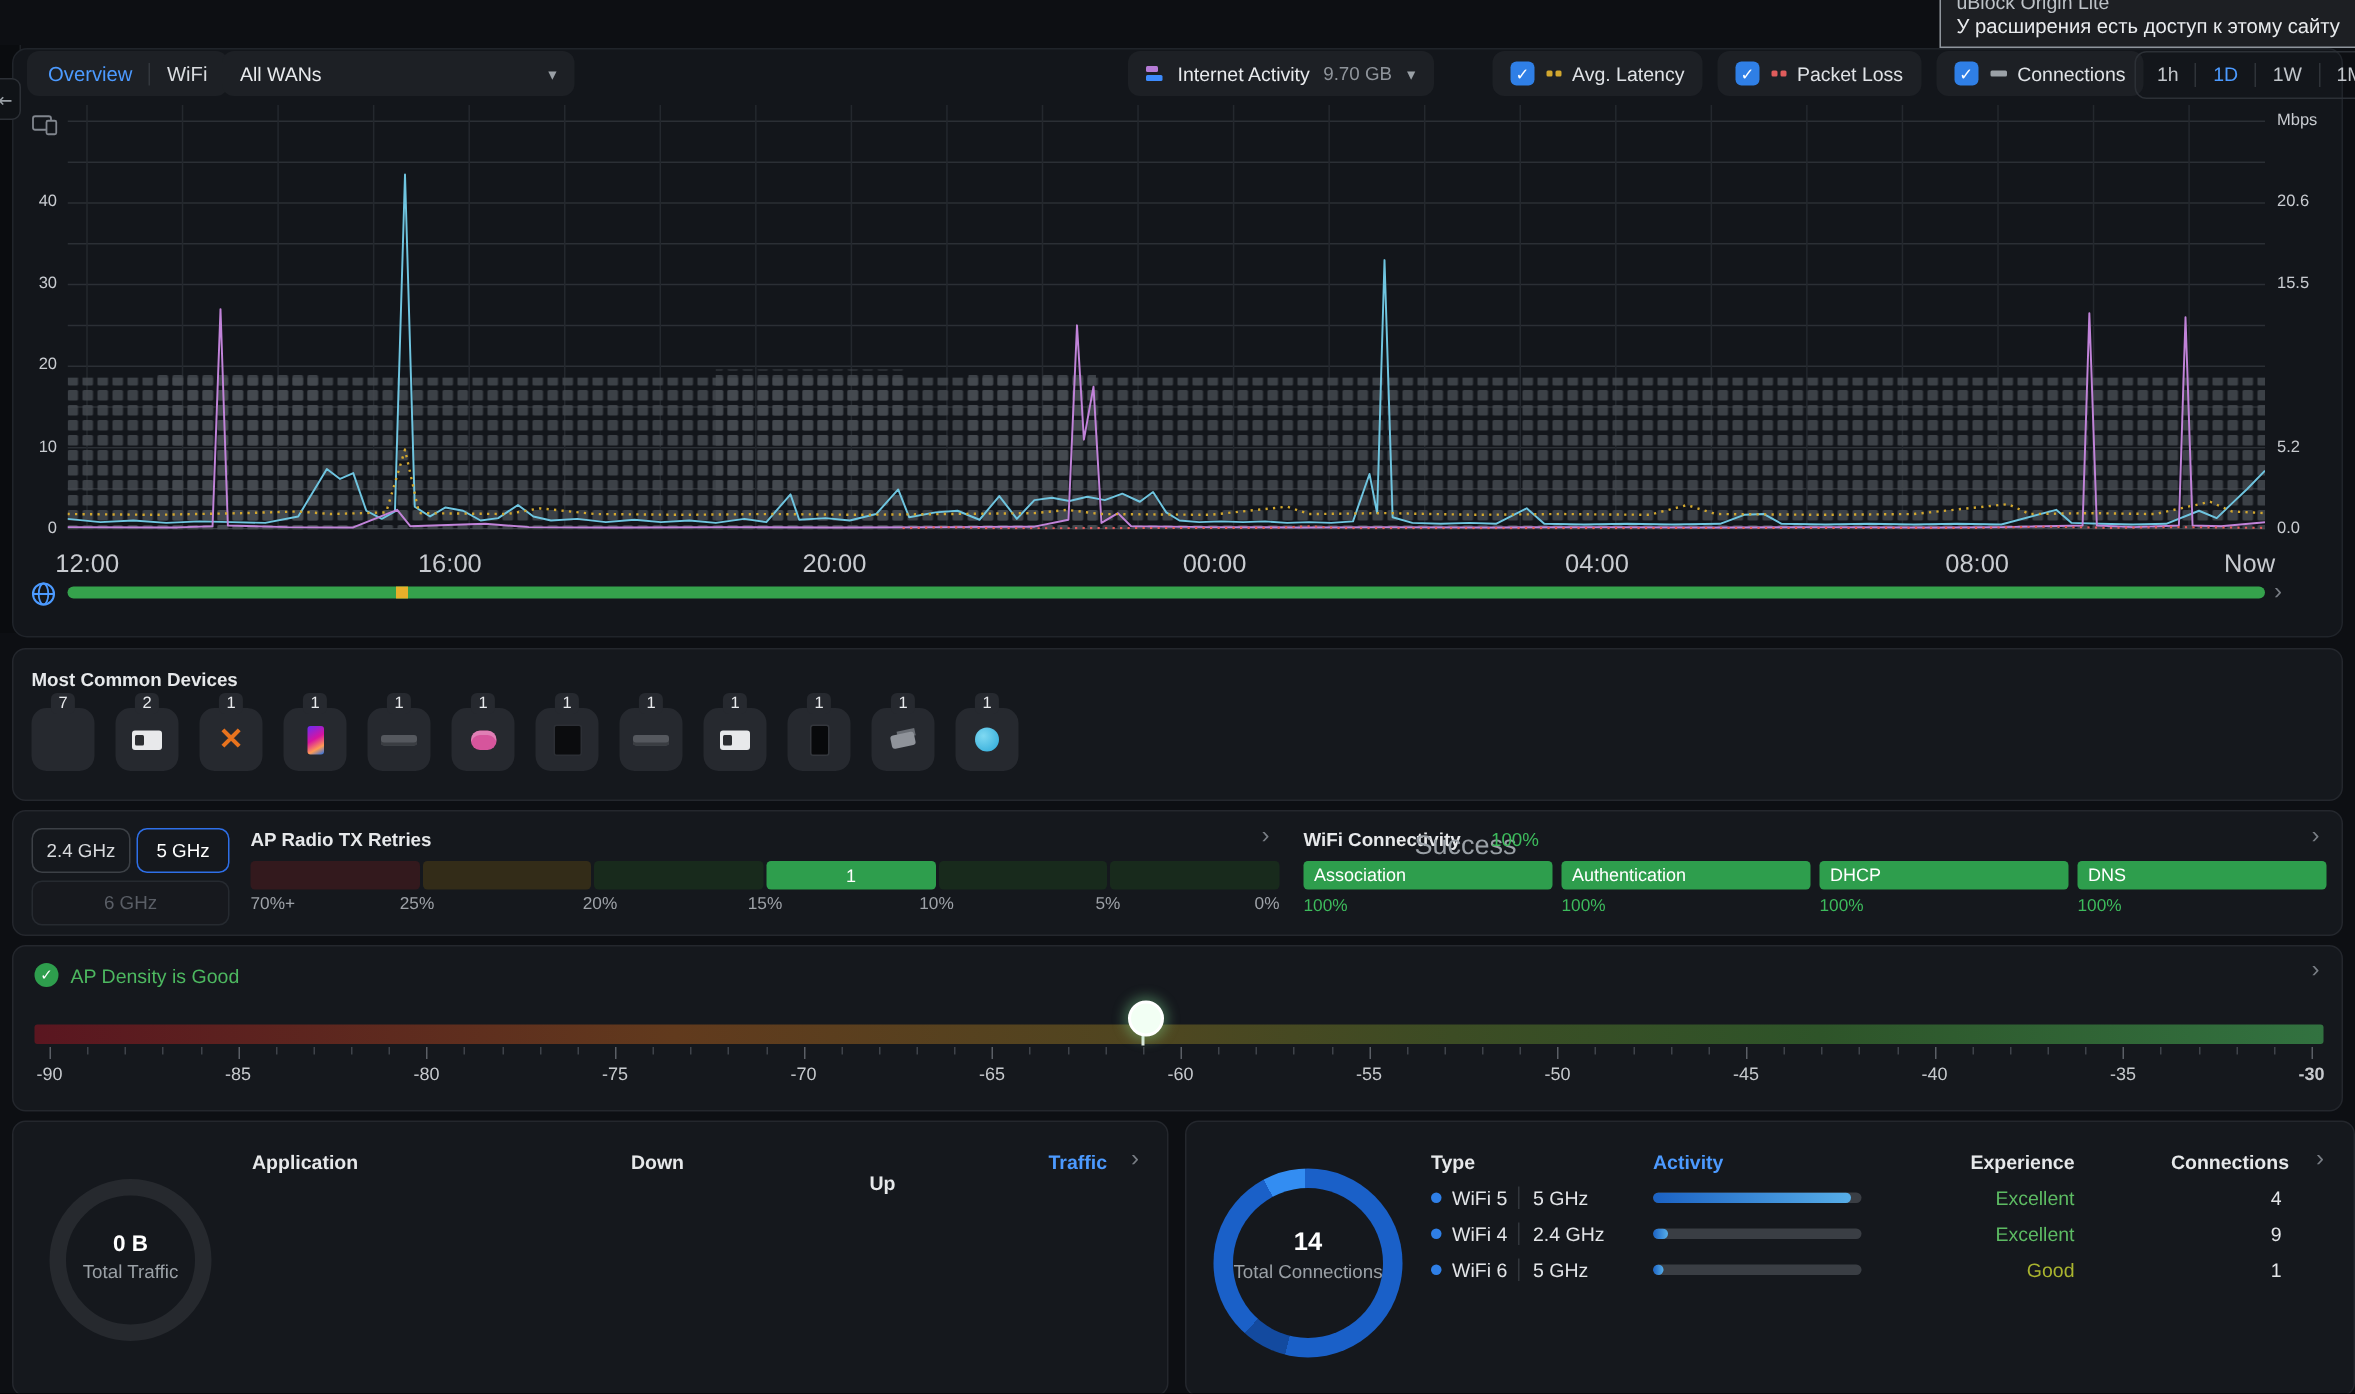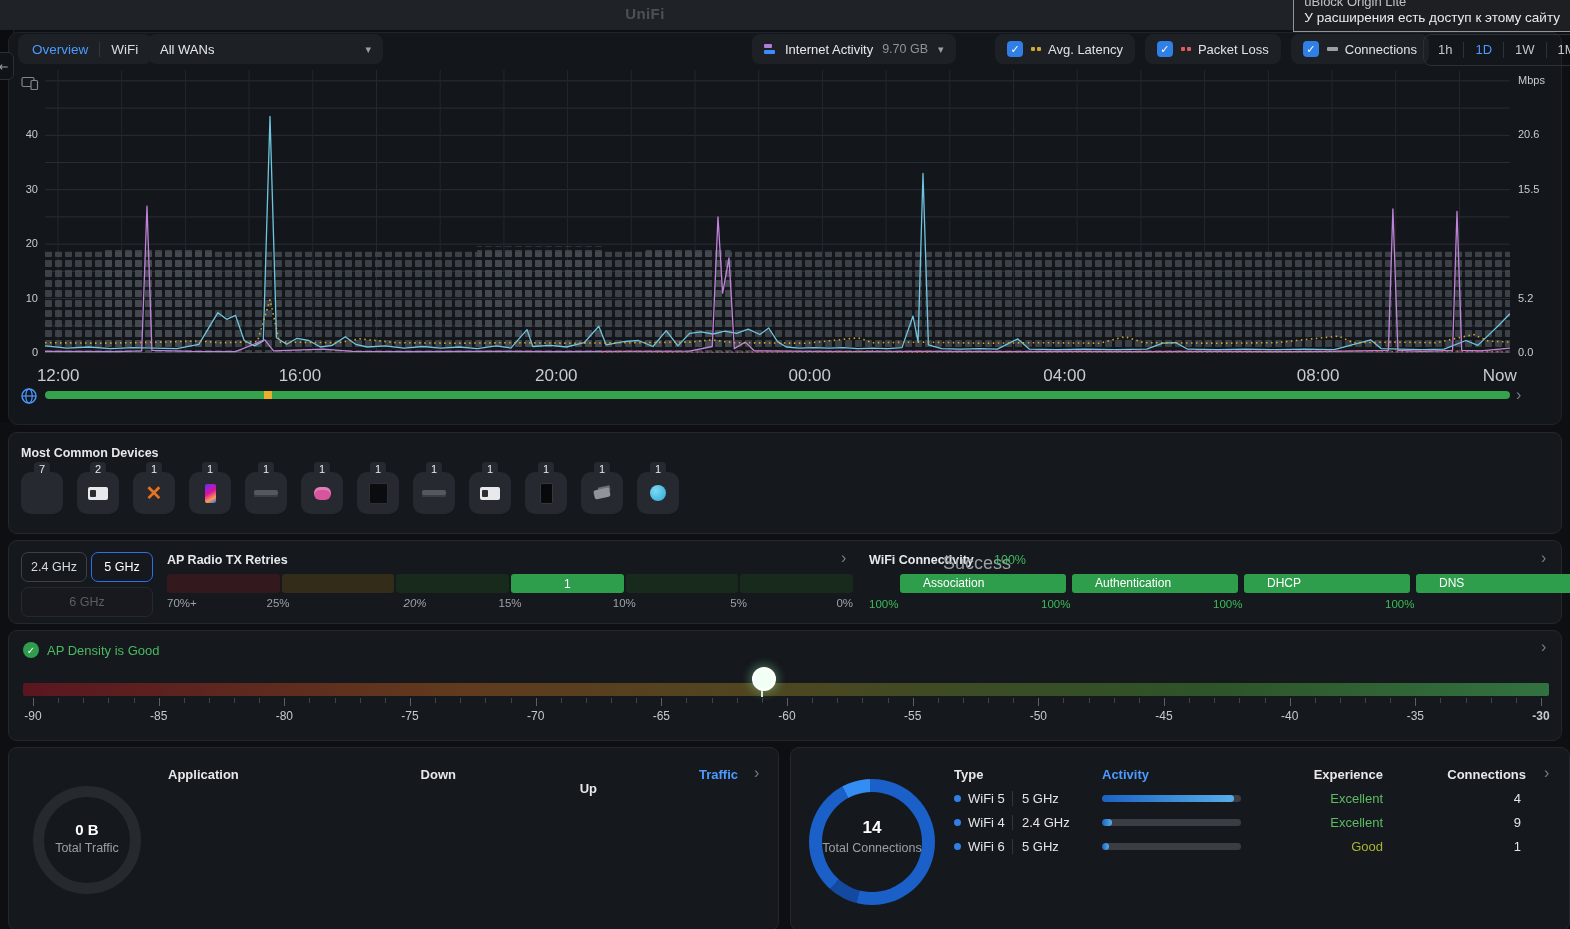--- a/index.html
+++ b/index.html
@@ -82,21 +82,21 @@
   .band-btn{position:absolute;height:28px;border:1px solid #3c4046;border-radius:7px;background:transparent;
             color:#d8dadd;font-size:12.5px;display:flex;align-items:center;justify-content:center;}
   .band-btn.active{border-color:#2e6fe8;color:#fff;}
   .band-btn.disabled{border-color:#262a30;background:#17191e;color:#5a5e66;}
   .seg-bar{position:absolute;left:158px;top:33px;width:686px;height:19px;display:flex;gap:2px;}
   .seg{flex:1;border-radius:3px;display:flex;align-items:center;justify-content:center;color:#fff;font-size:12px;}
   .scale-lab{position:absolute;top:56px;color:#9ea2a8;font-size:11.5px;}
 
   
   .wc-bar{position:absolute;top:33px;width:166px;height:19px;border-radius:3px;color:#fff;font-size:12px;
-          line-height:19px;padding-left:23px;box-sizing:border-box;margin-left:31px;}
+          line-height:19px;padding-left:7px;box-sizing:border-box;}
   .wc-val{position:absolute;top:57px;color:#3dbb5c;font-size:11.5px;}
   .green-val{color:#3dbb5c;}
 
   
   .check-circle{width:16px;height:16px;border-radius:50%;background:#2e9e4d;color:#fff;font-size:10px;
                 display:flex;align-items:center;justify-content:center;}
   .density-bar{position:absolute;left:14px;top:52px;width:1526px;height:13px;border-radius:2px;
      background:linear-gradient(90deg,#5a1620 0%,#613a1d 28%,#504620 48%,#3c4c24 62%,#2e5429 78%,#327240 100%);}
   .tick{position:absolute;width:1px;background:#3f434a;top:67px;height:5px;}
   .tick.major{background:#5b5f66;height:8px;}
@@ -117,23 +117,20 @@
   .row-txt{position:absolute;font-size:13px;color:#e3e5e8;}
   .row-div{position:absolute;width:1px;height:15px;background:#32363c;}
   .act-track{position:absolute;width:139px;height:7px;border-radius:4px;background:#3a3e44;overflow:hidden;}
   .act-fill{height:100%;border-radius:4px;background:linear-gradient(90deg,#1b62c4,#57aee8);}
 </style>
 </head>
 <body>
 
 <div class="page">
 
-  <div class="app-header">
-    <span class="app-title">UniFi</span>
-  </div>
   <div class="tooltip">
     <div class="l1">uBlock Origin Lite</div>
     <div class="l2">У расширения есть доступ к этому сайту</div>
   </div>
 
   <div class="left-strip"></div>
   <div class="collapse-btn">⇤</div>
 
   <div class="chart-panel"></div>
 
@@ -337,21 +334,21 @@
         <div class="seg" style="background: rgb(51, 25, 29);"></div>
         <div class="seg" style="background: rgb(51, 44, 24);"></div>
         <div class="seg" style="background: rgb(24, 42, 28);"></div>
         <div class="seg" style="background: rgb(46, 158, 77);">1</div>
         <div class="seg" style="background: rgb(24, 42, 28);"></div>
         <div class="seg" style="background: rgb(24, 42, 28);"></div>
       </div>
     <div id="seg-labels">
         <span class="scale-lab" style="left: 158px;">70%+</span>
         <span class="scale-lab" style="left: 244px; width: 50px; text-align: center;">25%</span>
-        <span class="scale-lab" style="left: 381px; width: 50px; text-align: center; font-style: italic;">20%</span>
+        <span class="scale-lab" style="left: 366px; width: 50px; text-align: center;">20%</span>
         <span class="scale-lab" style="left: 476px; width: 50px; text-align: center;">15%</span>
         <span class="scale-lab" style="left: 590.333px; width: 50px; text-align: center;">10%</span>
         <span class="scale-lab" style="left: 704.667px; width: 50px; text-align: center;">5%</span>
         <span class="scale-lab" style="left: 804px; width: 40px; text-align: right;">0%</span>
       </div>
 
     <span class="panel-title" style="left:860px;top:12px;">WiFi Connectivity</span>
     <span class="abs" style="left:934px;top:12px;color:#9aa0a6;font-size:18px;">Success</span>
     <span class="abs green-val" style="left:985px;top:12px;font-size:12.5px;">100%</span>
     <span class="chev abs" style="left:1532px;top:9px;">›</span>

